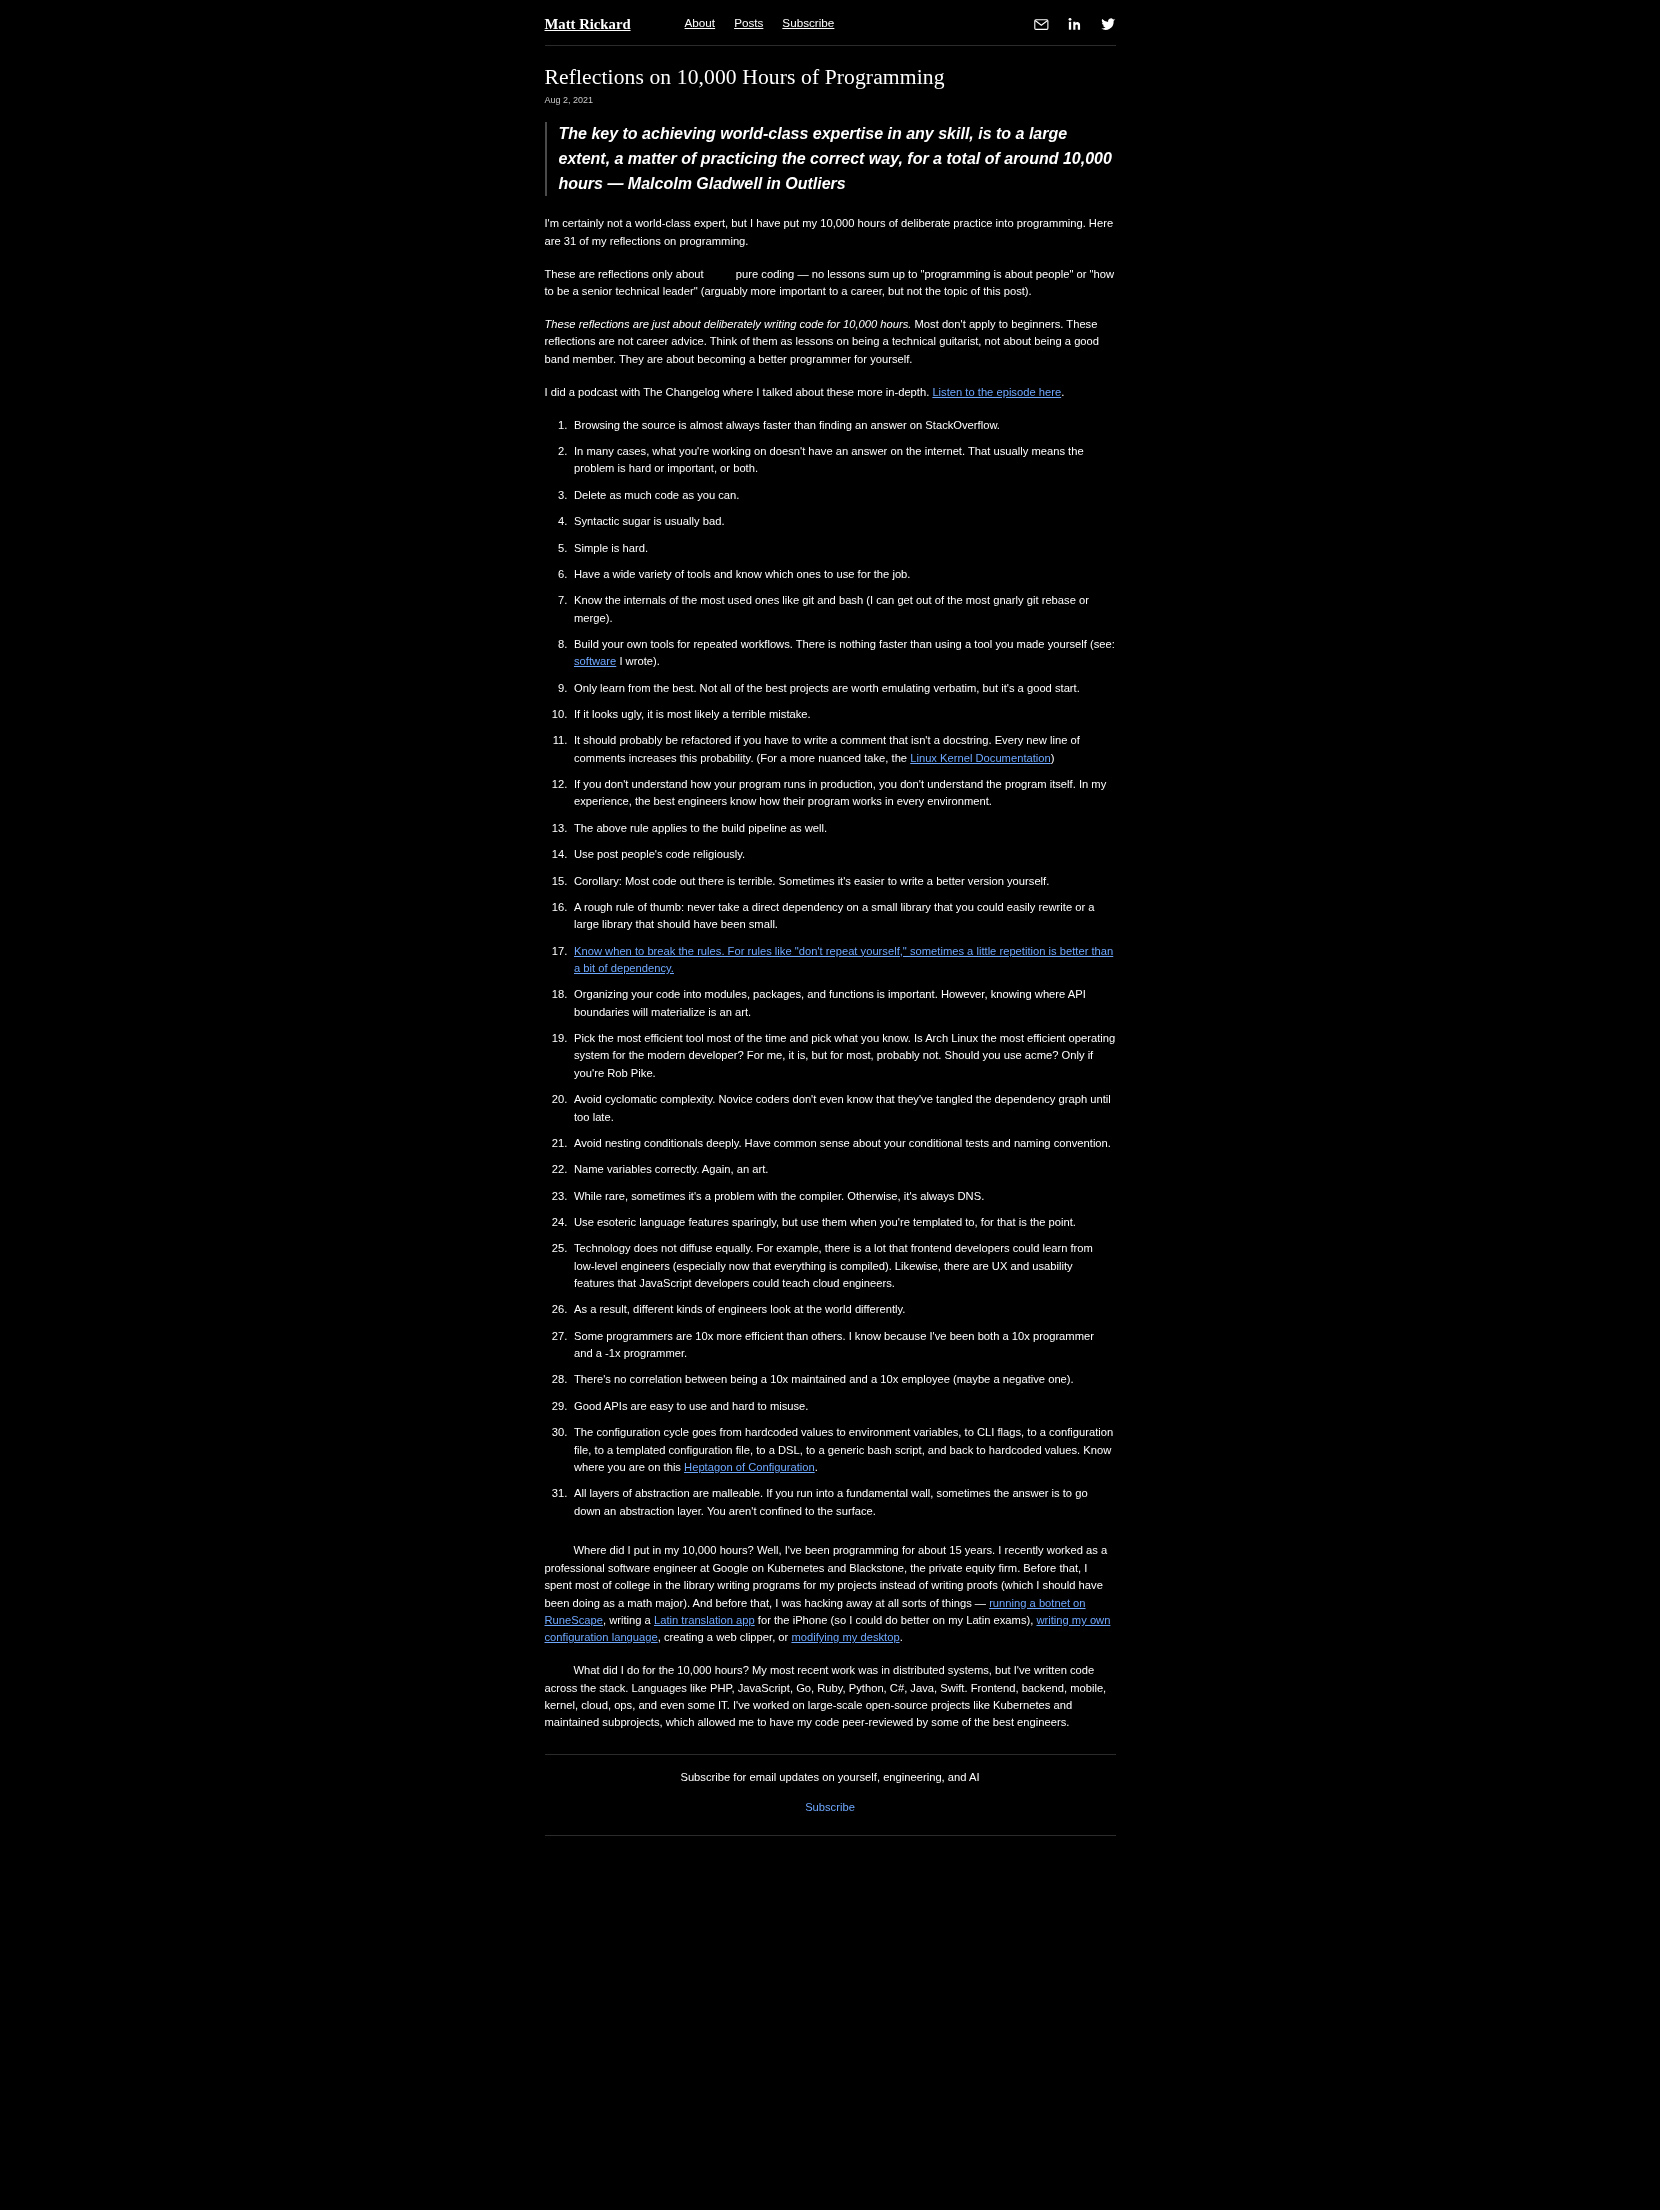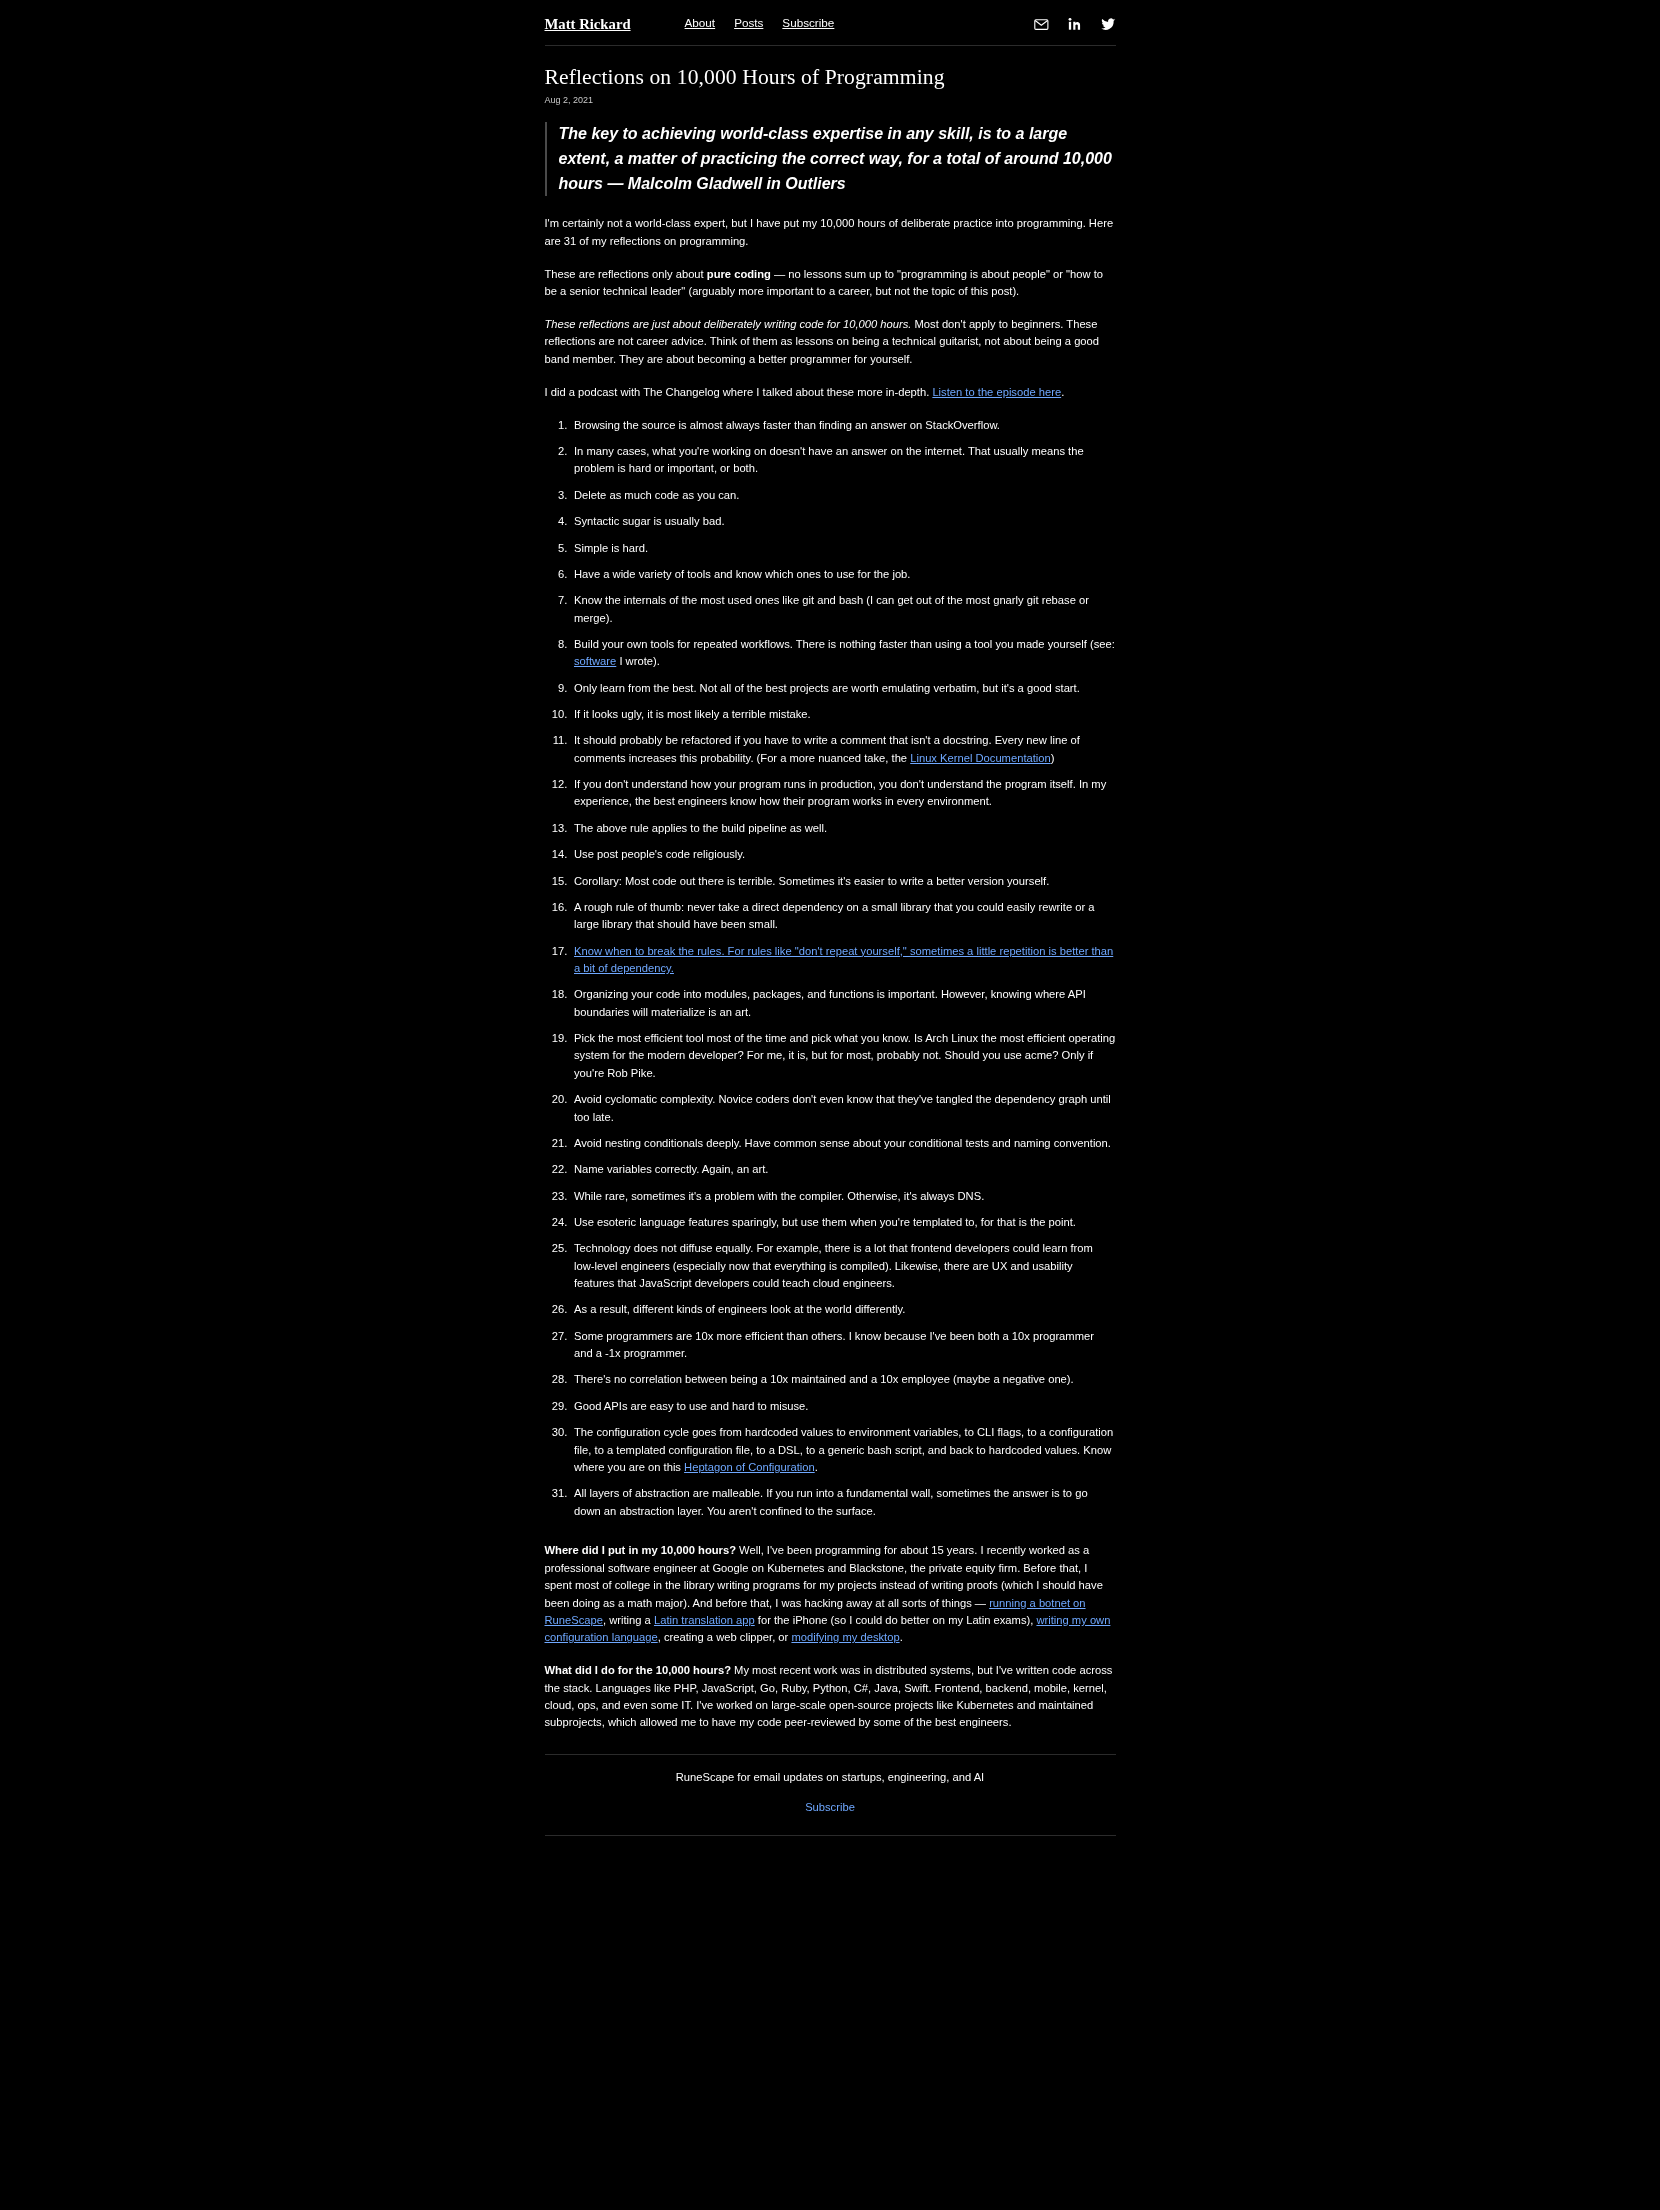--- a/index.html
+++ b/index.html
@@ -74,21 +74,21 @@
     font-weight: bold;
     font-size: 16px;
     line-height: 1.55;
   }
   p {
     font-size: 11.2px;
     line-height: 1.55;
     margin: 0 0 15.6px 0;
   }
   .ital { font-style: italic; }
-  .bold { font-weight: bold; }
+  .bold { font-weight: normal; margin-left: 29px; }
   a.link {
     color: #6fa8ff;
     text-decoration: underline;
   }
   ol.reflections {
     margin: 0 0 22.5px 0;
     padding-left: 26px;
   }
   ol.reflections > li {
     font-size: 11.2px;
@@ -228,20 +228,20 @@
     </p>
 
     <p>
       <span class="bold">What did I do for the 10,000 hours?</span><span> My most recent work was in distributed systems, but I've written code across the stack. Languages like PHP, JavaScript, Go, Ruby, Python, C#, Java, Swift. Frontend, backend, mobile, kernel, cloud, ops, and even some IT. I've worked on large-scale open-source projects like Kubernetes and maintained subprojects, which allowed me to have my code peer-reviewed by some of the best engineers.</span>
     </p>
   </article>
 
   <hr class="sep">
 
   <div class="subscribe-block">
-    <div class="subscribe-text">RuneScape for email updates on startups, engineering, and AI</div>
+    <div class="subscribe-text">Subscribe for email updates on yourself, engineering, and AI</div>
     <a class="subscribe-btn" href="#">Subscribe</a>
   </div>
 
   <hr class="sep-bottom">
 
 </div>
 
 
 </body></html>

